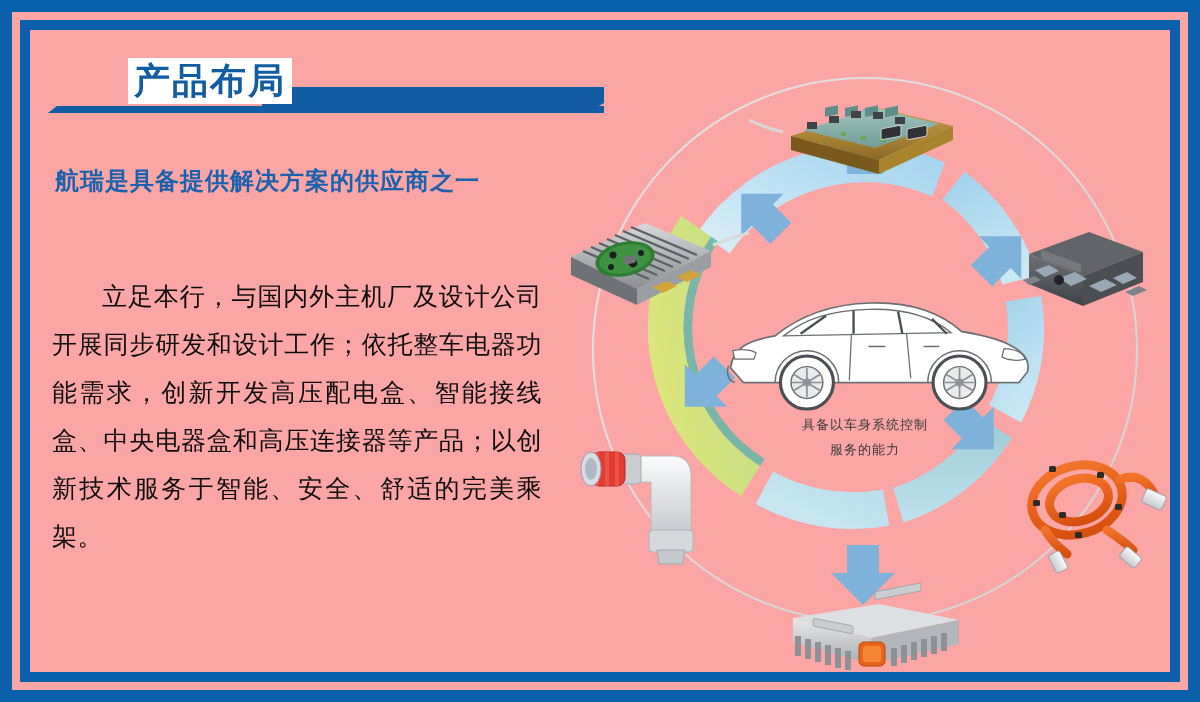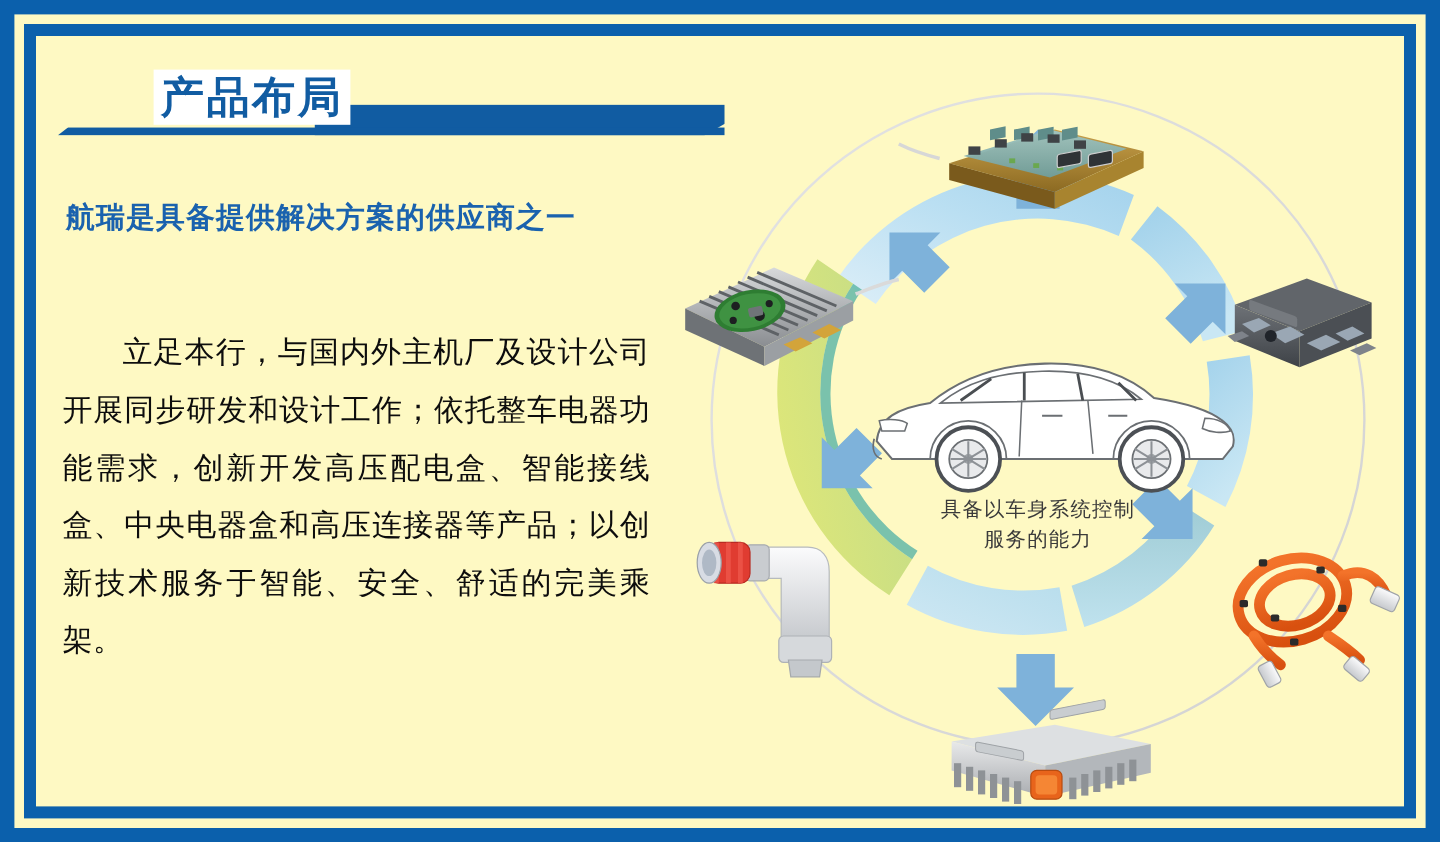--- a/index.html
+++ b/index.html
@@ -5,21 +5,21 @@
   html,body{margin:0;padding:0;}
   body{
     width:1200px;height:702px;
     background:#ffffff;
     font-family:"Liberation Serif", serif;
     overflow:hidden;
   }
   .slide{
     position:relative;
     width:1200px;height:702px;
-    background:#fef9c3;
+    background:#fca5a5;
   }
   
   .frame-outer{
     position:absolute;left:0;top:0;width:1200px;height:702px;
     border:12px solid #0B60AC;
     box-sizing:border-box;
     pointer-events:none;
   }
   .frame-inner{
     position:absolute;left:20px;top:20px;width:1160px;height:662px;
@@ -60,38 +60,38 @@
     position:absolute;left:55px;top:165px;
     font-family:"Liberation Serif", serif;
     font-size:24px;
     font-weight:bold;
     color:#1A62AE;
     letter-spacing:1px;
     white-space:nowrap;
   }
   .body-copy{
     position:absolute;left:52px;top:272px;width:490px;
-    font-family:Liberation Mono, monospace;
+    font-family:Liberation Sans, sans-serif;
     font-size:25px;
     line-height:48px;
     color:#0d0d0d;
     text-align:justify;
     text-indent:50px;
     letter-spacing:0.5px;
   }
   
   .diagram{
     position:absolute;left:545px;top:30px;width:640px;height:640px;
   }
   .diagram svg{position:absolute;left:0;top:0;}
   .center-text{
     position:absolute;left:190px;top:382px;width:260px;
     text-align:center;
     font-family:"Liberation Serif", serif;
-    font-size:17px;
+    font-size:13px;
     line-height:25px;
     color:#3b3b3b;
     letter-spacing:1px;
   }
   .center-text div{white-space:nowrap;}
 </style>
 </head>
 <body>
 
 <div class="slide">

